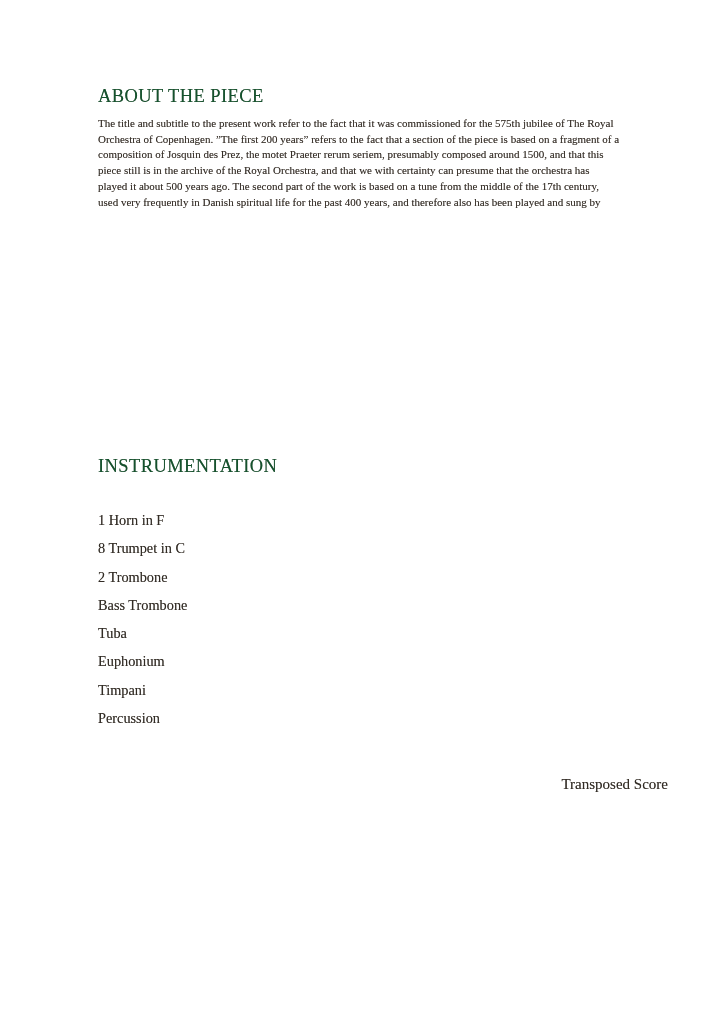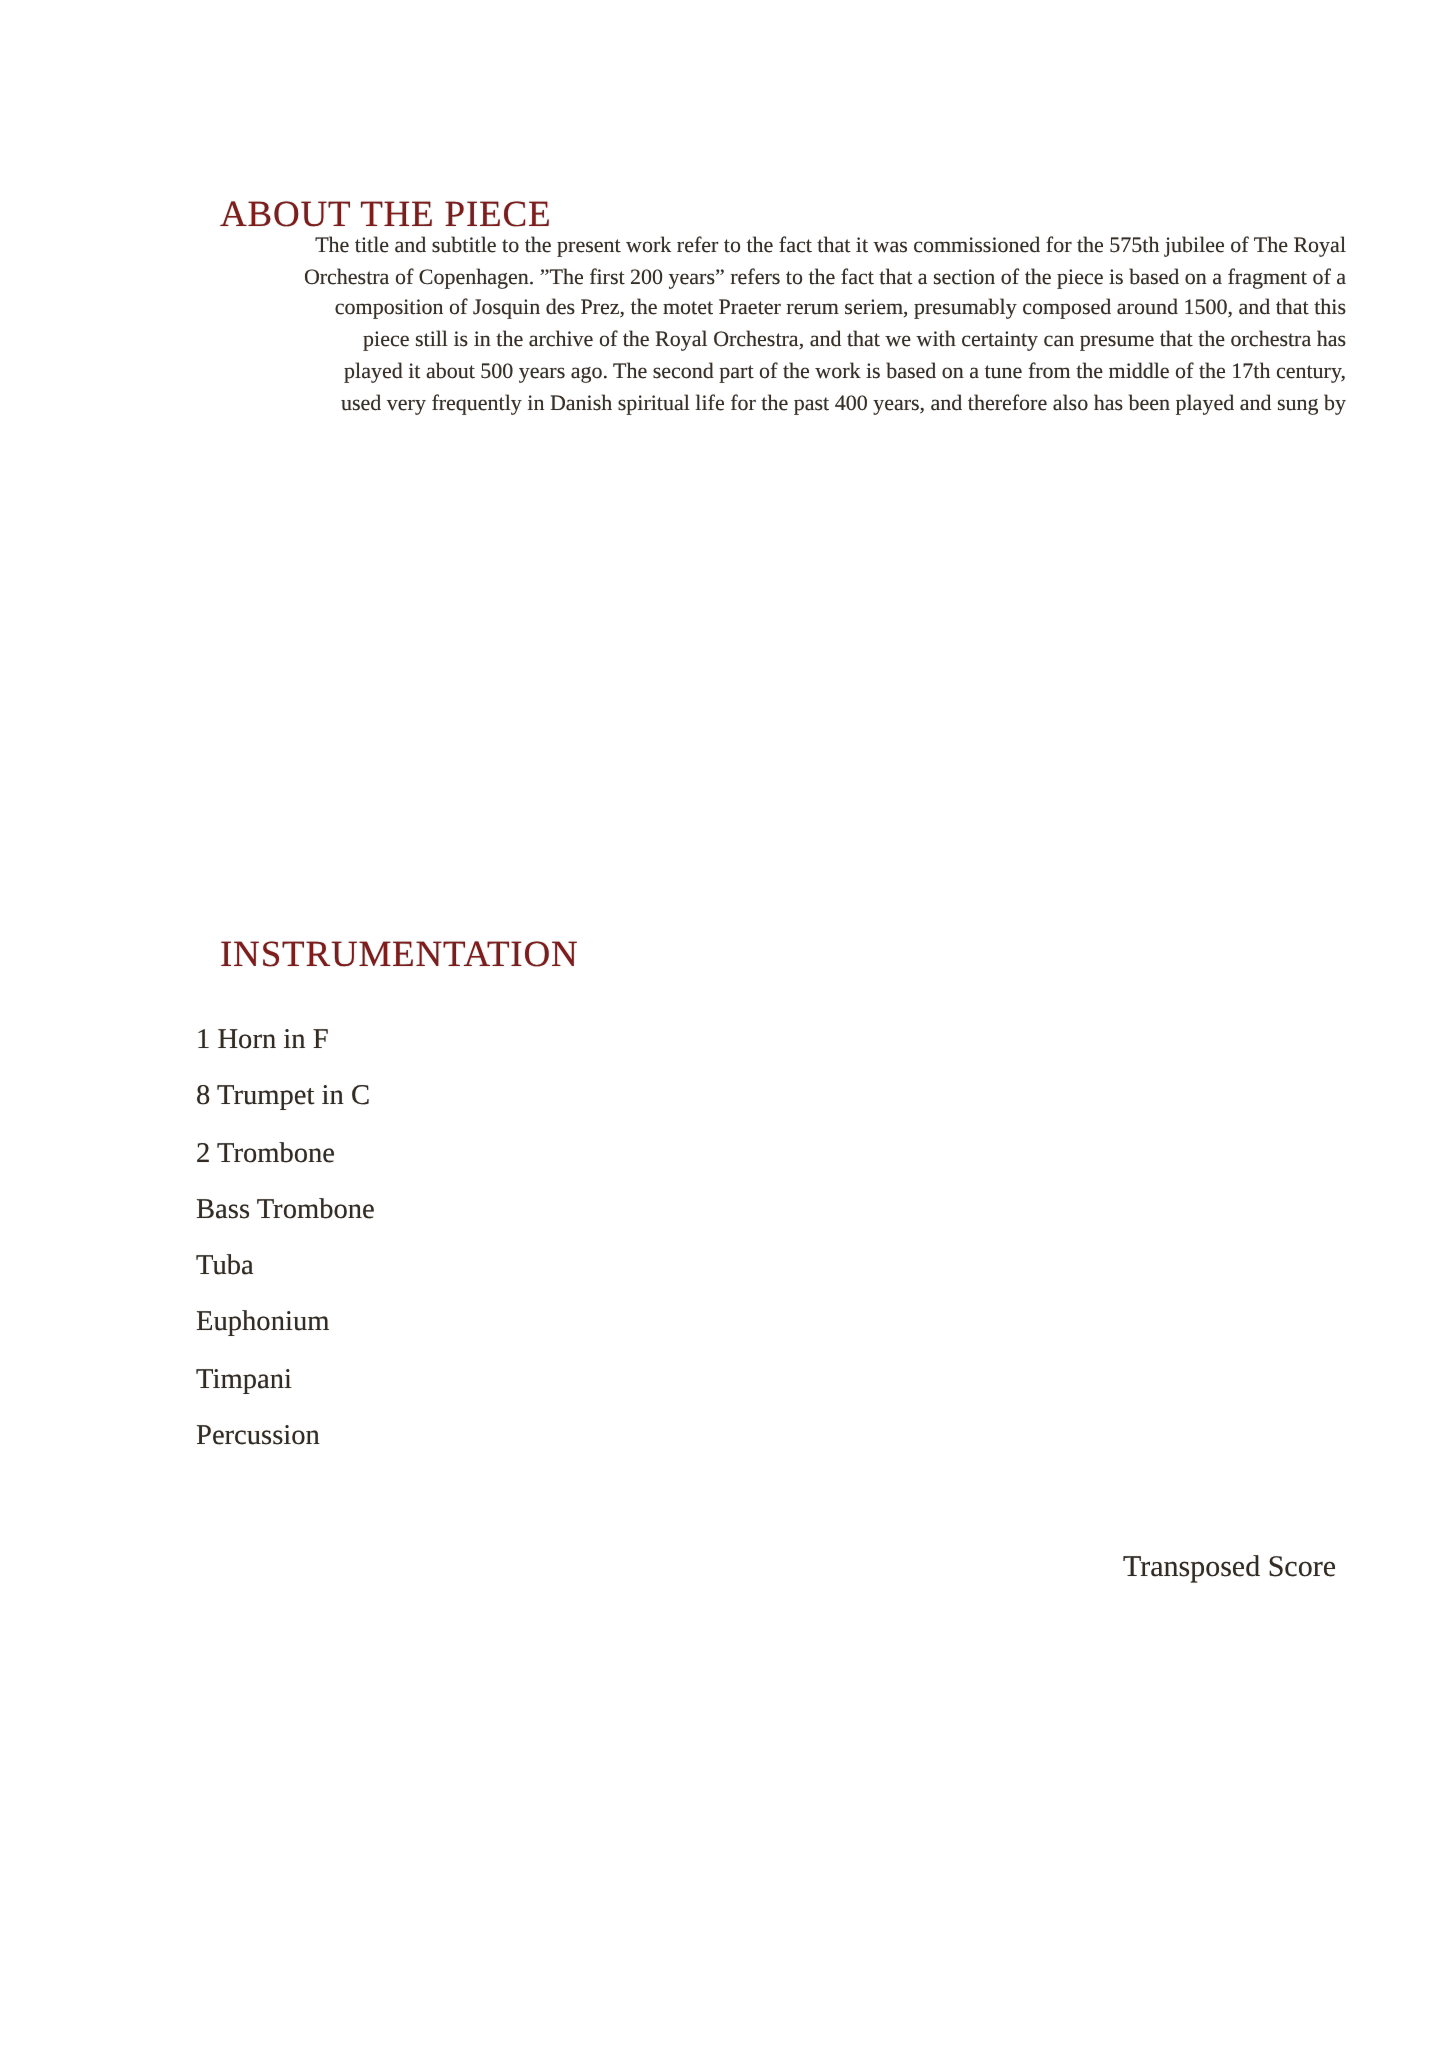--- a/index.html
+++ b/index.html
@@ -11,40 +11,39 @@
     position: relative;
     width: 723px;
     height: 1024px;
     background: #ffffff;
     overflow: hidden;
     font-family: "Liberation Serif", serif;
   }
   .heading {
     position: absolute;
     left: 98px;
-    margin: 12px;
+    margin: 0;
     font-size: 18.5px;
     font-weight: 400;
     letter-spacing: 0.4px;
-    color: #7f1d1d;
+    color: #14532d;
     text-shadow: 0 0 0.6px rgba(43, 38, 32, 0.55);
     white-space: nowrap;
   }
   .about-heading { top: 86px; }
   .instrumentation-heading { top: 456px; }
   .paragraph {
     position: absolute;
     left: 98px;
     top: 116px;
     width: 575px;
     font-size: 11px;
     line-height: 15.7px;
     color: #373029;
     text-shadow: 0 0 0.5px rgba(55, 48, 41, 0.5);
-    text-align: right;
   }
   .para-line {
     white-space: nowrap;
   }
   .attribution {
     position: absolute;
     left: 98px;
     top: 259px;
     width: 570px;
     text-align: right;

